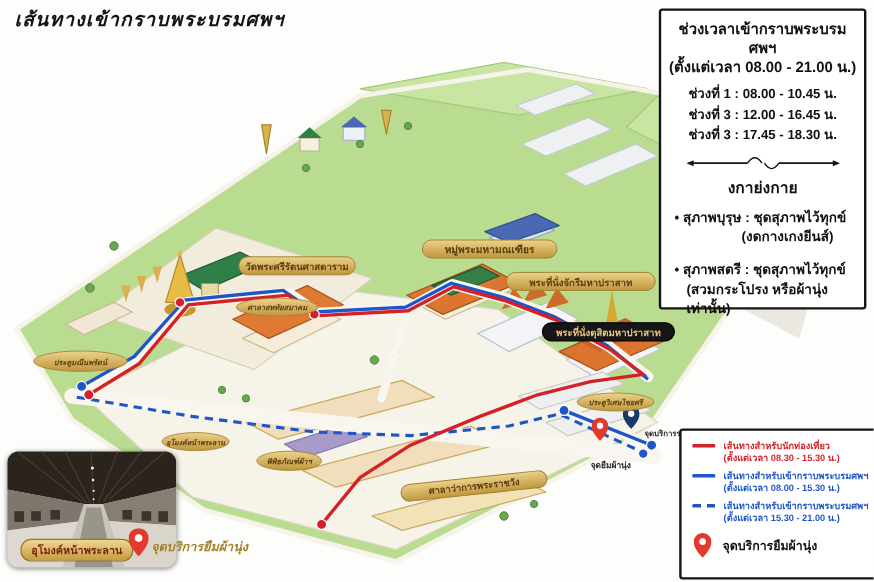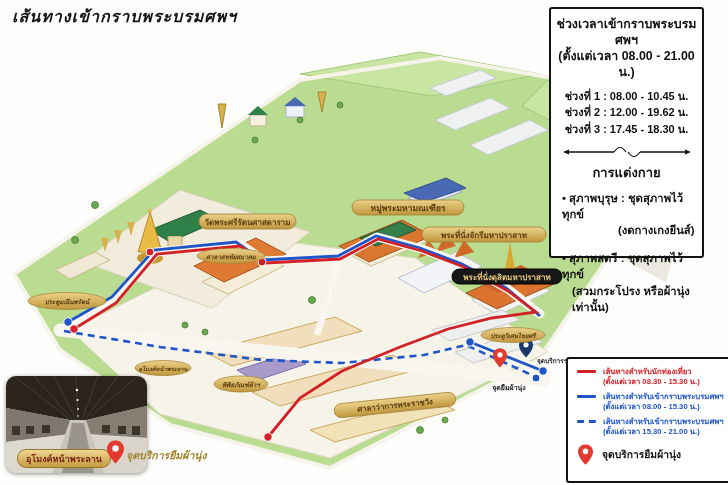--- a/index.html
+++ b/index.html
@@ -8,21 +8,21 @@
   
   .map-title{position:absolute;left:12px;top:4px;z-index:4;font-family:"DejaVu Serif",serif;
     font-style:italic;font-weight:bold;font-size:16px;color:#141414;letter-spacing:1px;white-space:nowrap;}
   
   #map-svg{position:absolute;left:0;top:0;z-index:1;}
   .banner-text{font-size:8.5px;font-weight:bold;fill:#5d3c10;}
   .banner-dark-text{font-size:8px;font-weight:bold;fill:#e9c87e;}
   .oval-text{font-size:6.2px;font-style:italic;fill:#5d3c10;font-weight:bold;}
   .point-text{font-size:7px;font-weight:bold;fill:#222;}
   
-  .schedule-box{position:absolute;left:549px;top:7px;width:155px;height:251px;z-index:3;background:#fff;
+  .schedule-box{position:absolute;left:549px;top:7px;width:173px;height:251px;z-index:3;background:#fff;
     border:2px solid #141414;border-radius:3px;box-sizing:border-box;padding:7px 5px 4px;text-align:center;}
   .sched-h{font-size:12.4px;font-weight:bold;color:#111;line-height:1.3;}
   .sched-periods{margin-top:7px;}
   .period{font-size:11px;font-weight:600;color:#111;line-height:1.52;white-space:nowrap;}
   .divider{margin:6px auto 2px;display:block;}
   .dress-h{font-size:13px;font-weight:bold;color:#111;margin:4px 0 7px;}
   .dress-item{text-align:left;font-size:11.3px;font-weight:700;color:#111;margin:0 0 11px 6px;line-height:1.45;}
   .dress-l2a{padding-left:56px;}
   .dress-l2b{padding-left:10px;}
   
@@ -221,30 +221,30 @@
     </g>
   </svg>
 
   <div class="map-title">เส้นทางเข้ากราบพระบรมศพฯ</div>
 
   <div class="schedule-box">
     <div class="sched-h">ช่วงเวลาเข้ากราบพระบรมศพฯ</div>
     <div class="sched-h">(ตั้งแต่เวลา 08.00 - 21.00 น.)</div>
     <div class="sched-periods">
       <div class="period">ช่วงที่ 1 : 08.00 - 10.45 น.</div>
-      <div class="period">ช่วงที่ 2 : 12.00 - 19.62 น.</div>
+      <div class="period">ช่วงที่ 3 : 12.00 - 16.45 น.</div>
       <div class="period">ช่วงที่ 3 : 17.45 - 18.30 น.</div>
     </div>
     <svg class="divider" width="130" height="14" viewBox="0 0 130 14">
       <path d="M4,8 H52 M78,8 H126" stroke="#141414" stroke-width="1.4" fill="none"></path>
       <path d="M52,8 q6,-9 12,0 M66,8 q6,9 12,0" stroke="#141414" stroke-width="1.2" fill="none"></path>
       <polygon points="1,8 7,5.5 7,10.5" fill="#141414"></polygon>
       <polygon points="129,8 123,5.5 123,10.5" fill="#141414"></polygon>
     </svg>
-    <div class="dress-h">การแต่งกาย</div>
+    <div class="dress-h">งกาย่งกาย</div>
     <div class="dress-item">
       <div>• สุภาพบุรุษ : ชุดสุภาพไว้ทุกข์</div>
       <div class="dress-l2a">(งดกางเกงยีนส์)</div>
     </div>
     <div class="dress-item">
       <div>• สุภาพสตรี : ชุดสุภาพไว้ทุกข์</div>
       <div class="dress-l2b">(สวมกระโปรง หรือผ้านุ่งเท่านั้น)</div>
     </div>
   </div>
 

